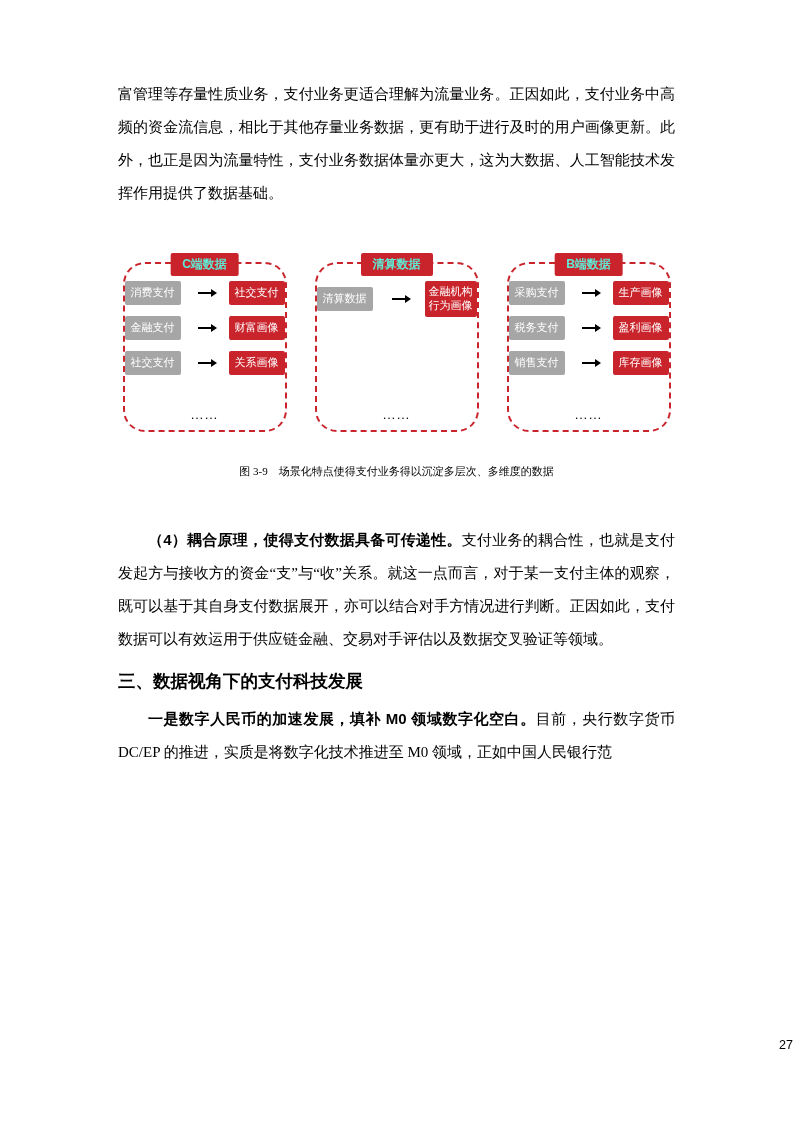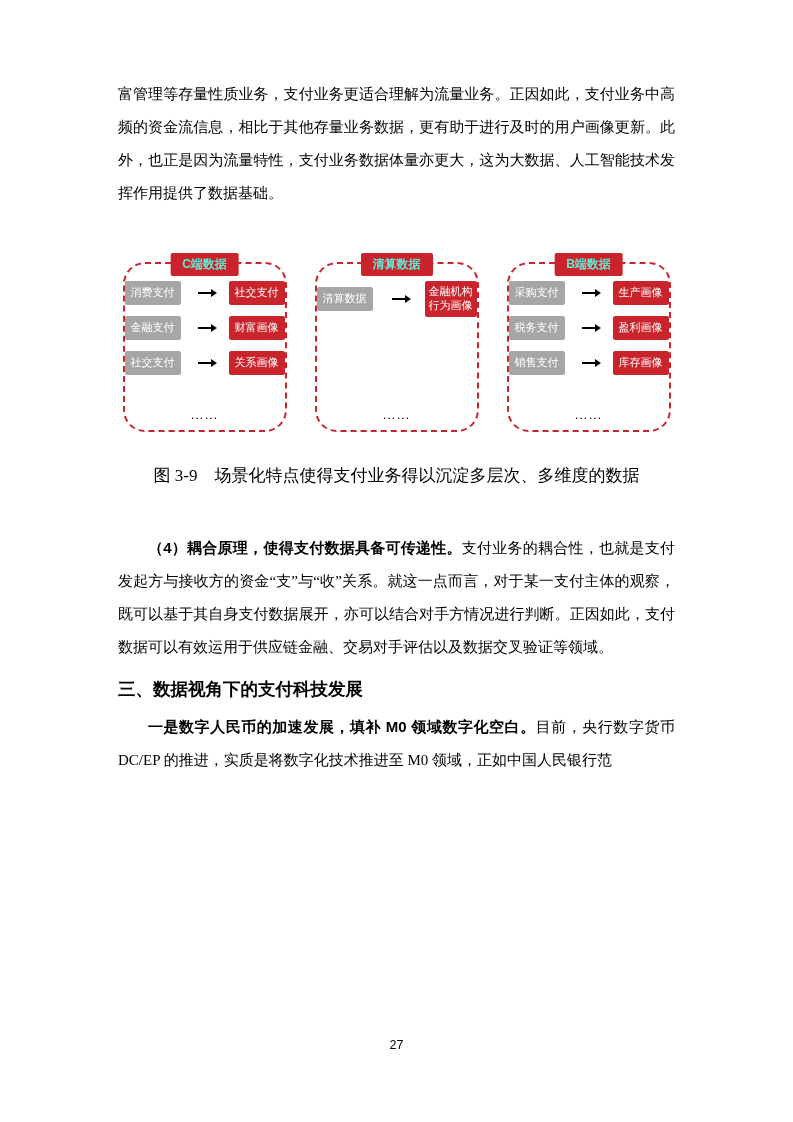--- a/index.html
+++ b/index.html
@@ -101,36 +101,36 @@
     left: 0;
     right: 0;
     text-align: center;
     font-size: 13px;
     color: #000000;
     letter-spacing: 1px;
   }
   .caption {
     margin-top: 32px;
     text-align: center;
-    font-size: 17px;
+    font-size: 11px;
   }
   
   .para.after-figure { margin-top: 44px; }
   .heading {
     margin: 13px 0 9px 0;
     font-size: 17.5px;
     font-weight: bold;
     font-family: "Liberation Sans", "DejaVu Sans", sans-serif;
   }
   .page-number {
     position: absolute;
     bottom: 70px;
     left: 0;
     right: 0;
-    text-align: center;
+    text-align: right;
     font-size: 12.5px;
     font-family: "Liberation Sans", "DejaVu Sans", sans-serif;
   }
 </style>
 </head>
 <body>
 
 <div class="page">
 
   <p class="para"><span>富管理等存量性质业务，支付业务更适合理解为流量业务。正因如此，支付业务中高频的资金流信息，相比于其他存量业务数据，更有助于进行及时的用户画像更新。此外，也正是因为流量特性，支付业务数据体量亦更大，这为大数据、人工智能技术发挥作用提供了数据基础。</span></p>

